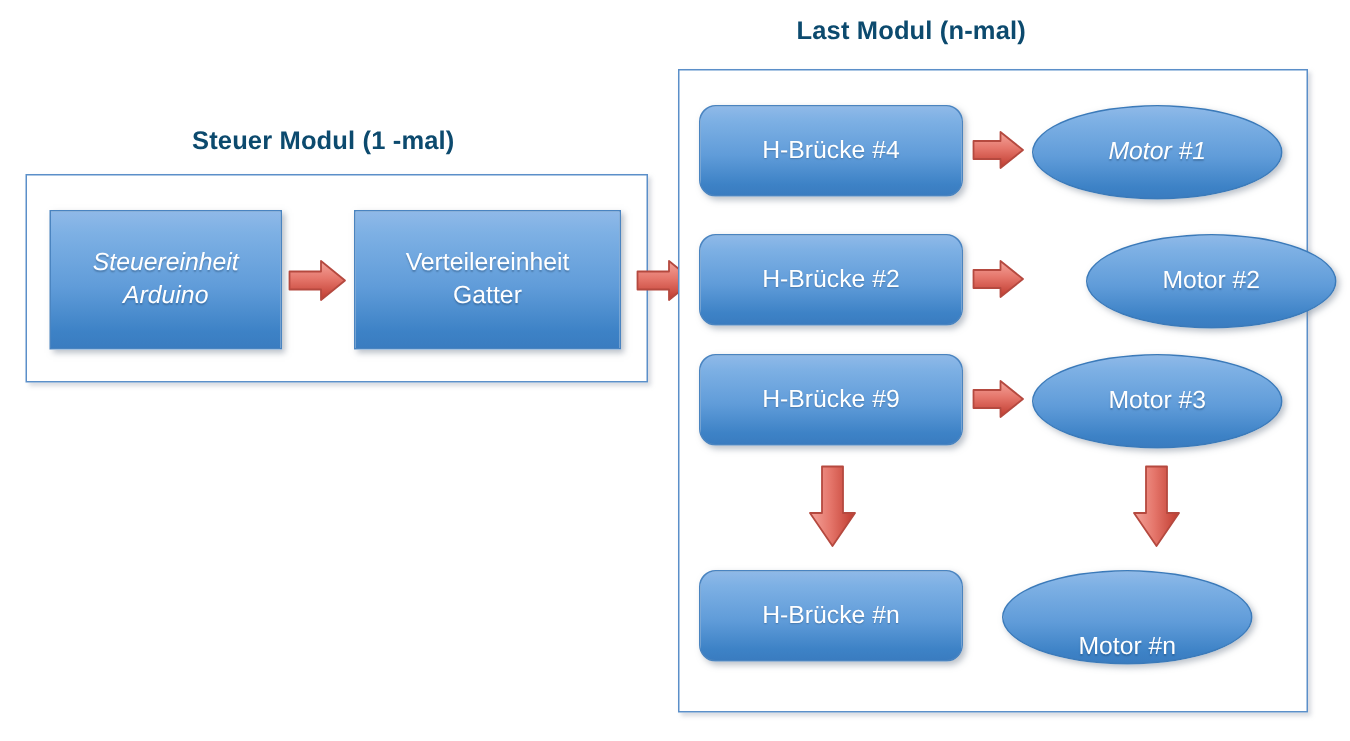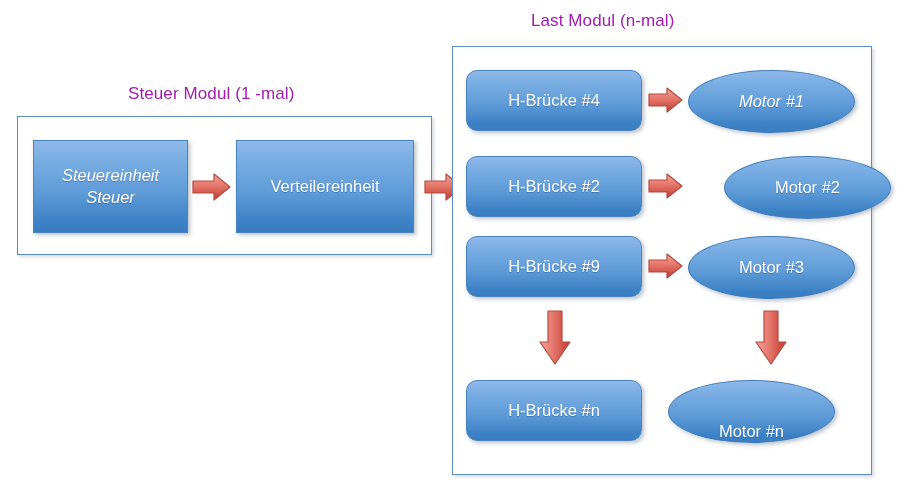--- a/index.html
+++ b/index.html
@@ -5,22 +5,22 @@
   html,body{margin:0;padding:0;}
   body{
     width:900px;height:494px;background:#ffffff;overflow:hidden;
     font-family:"Liberation Sans","DejaVu Sans",sans-serif;
     position:relative;
   }
   .canvas{position:absolute;inset:0;}
 
   
   .group-title{
-    position:absolute;color:#a21caf;font-size:17px;
-    white-space:nowrap;letter-spacing:.1px;
+    position:absolute;color:#0c4a6e;font-size:17px;
+    white-space:nowrap;letter-spacing:.1px;font-weight:bold;
   }
 
   
   .module-frame{
     position:absolute;background:#ffffff;
     border:1.4px solid #5b8fc9;
     box-shadow:2px 2px 3px rgba(140,150,165,.35);
     box-sizing:border-box;
   }
 
@@ -49,27 +49,28 @@
 <div class="canvas">
 
   <div class="group-title" style="left:128px;top:84px;">Steuer Modul (1 -mal)</div>
   <div class="group-title" style="left:531px;top:11px;">Last Modul (n-mal)</div>
 
   <div class="module-frame" style="left:17px;top:116px;width:415px;height:139px;"></div>
 
   <div class="node square" style="left:33px;top:140px;width:155px;height:93px;font-style:italic;">
     <div>
       <span>Steuereinheit</span>
-      <span>Steuer</span>
+      <span>Arduino</span>
     </div>
   </div>
 
   <div class="node square" style="left:236px;top:140px;width:178px;height:93px;">
     <div>
       <span>Verteilereinheit</span>
+      <span>Gatter</span>
     </div>
   </div>
 
   <div class="arrow" style="left:192px;top:172px;">
     <svg width="40" height="30" viewBox="0 0 40 30">
       <defs>
         <linearGradient id="gRedH1" x1="0" y1="0" x2="0" y2="1">
           <stop offset="0%" stop-color="#f4a49b"></stop>
             <stop offset="45%" stop-color="#e5766b"></stop>
           <stop offset="100%" stop-color="#bf3a2e"></stop>

